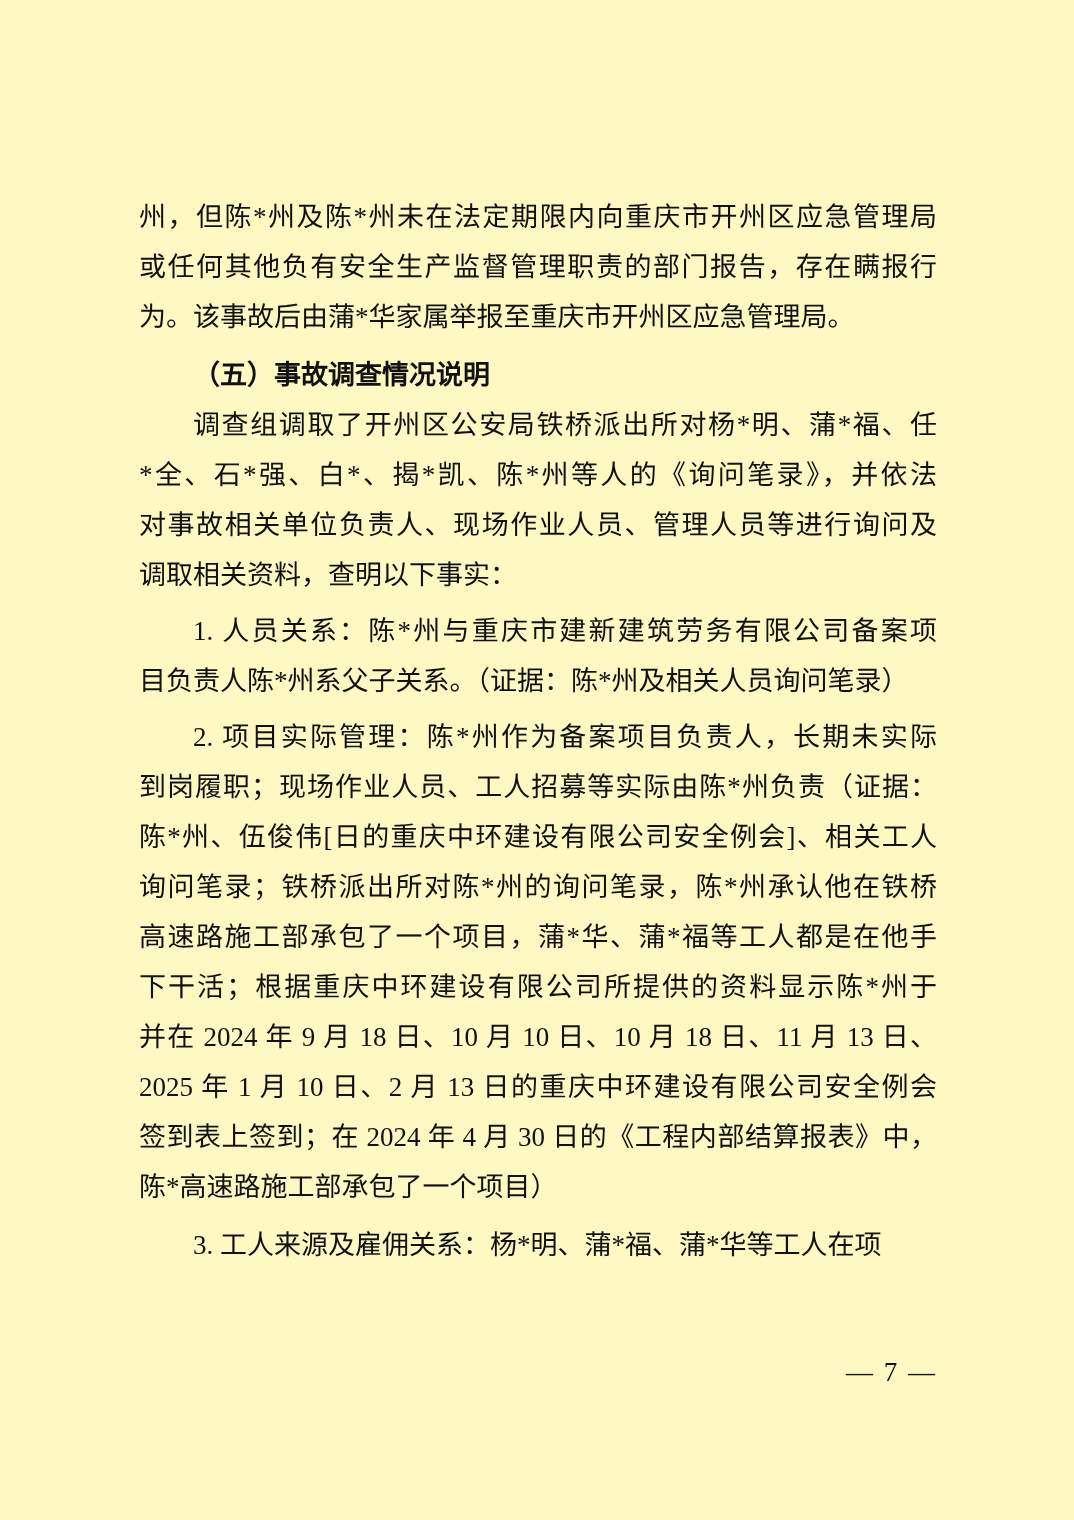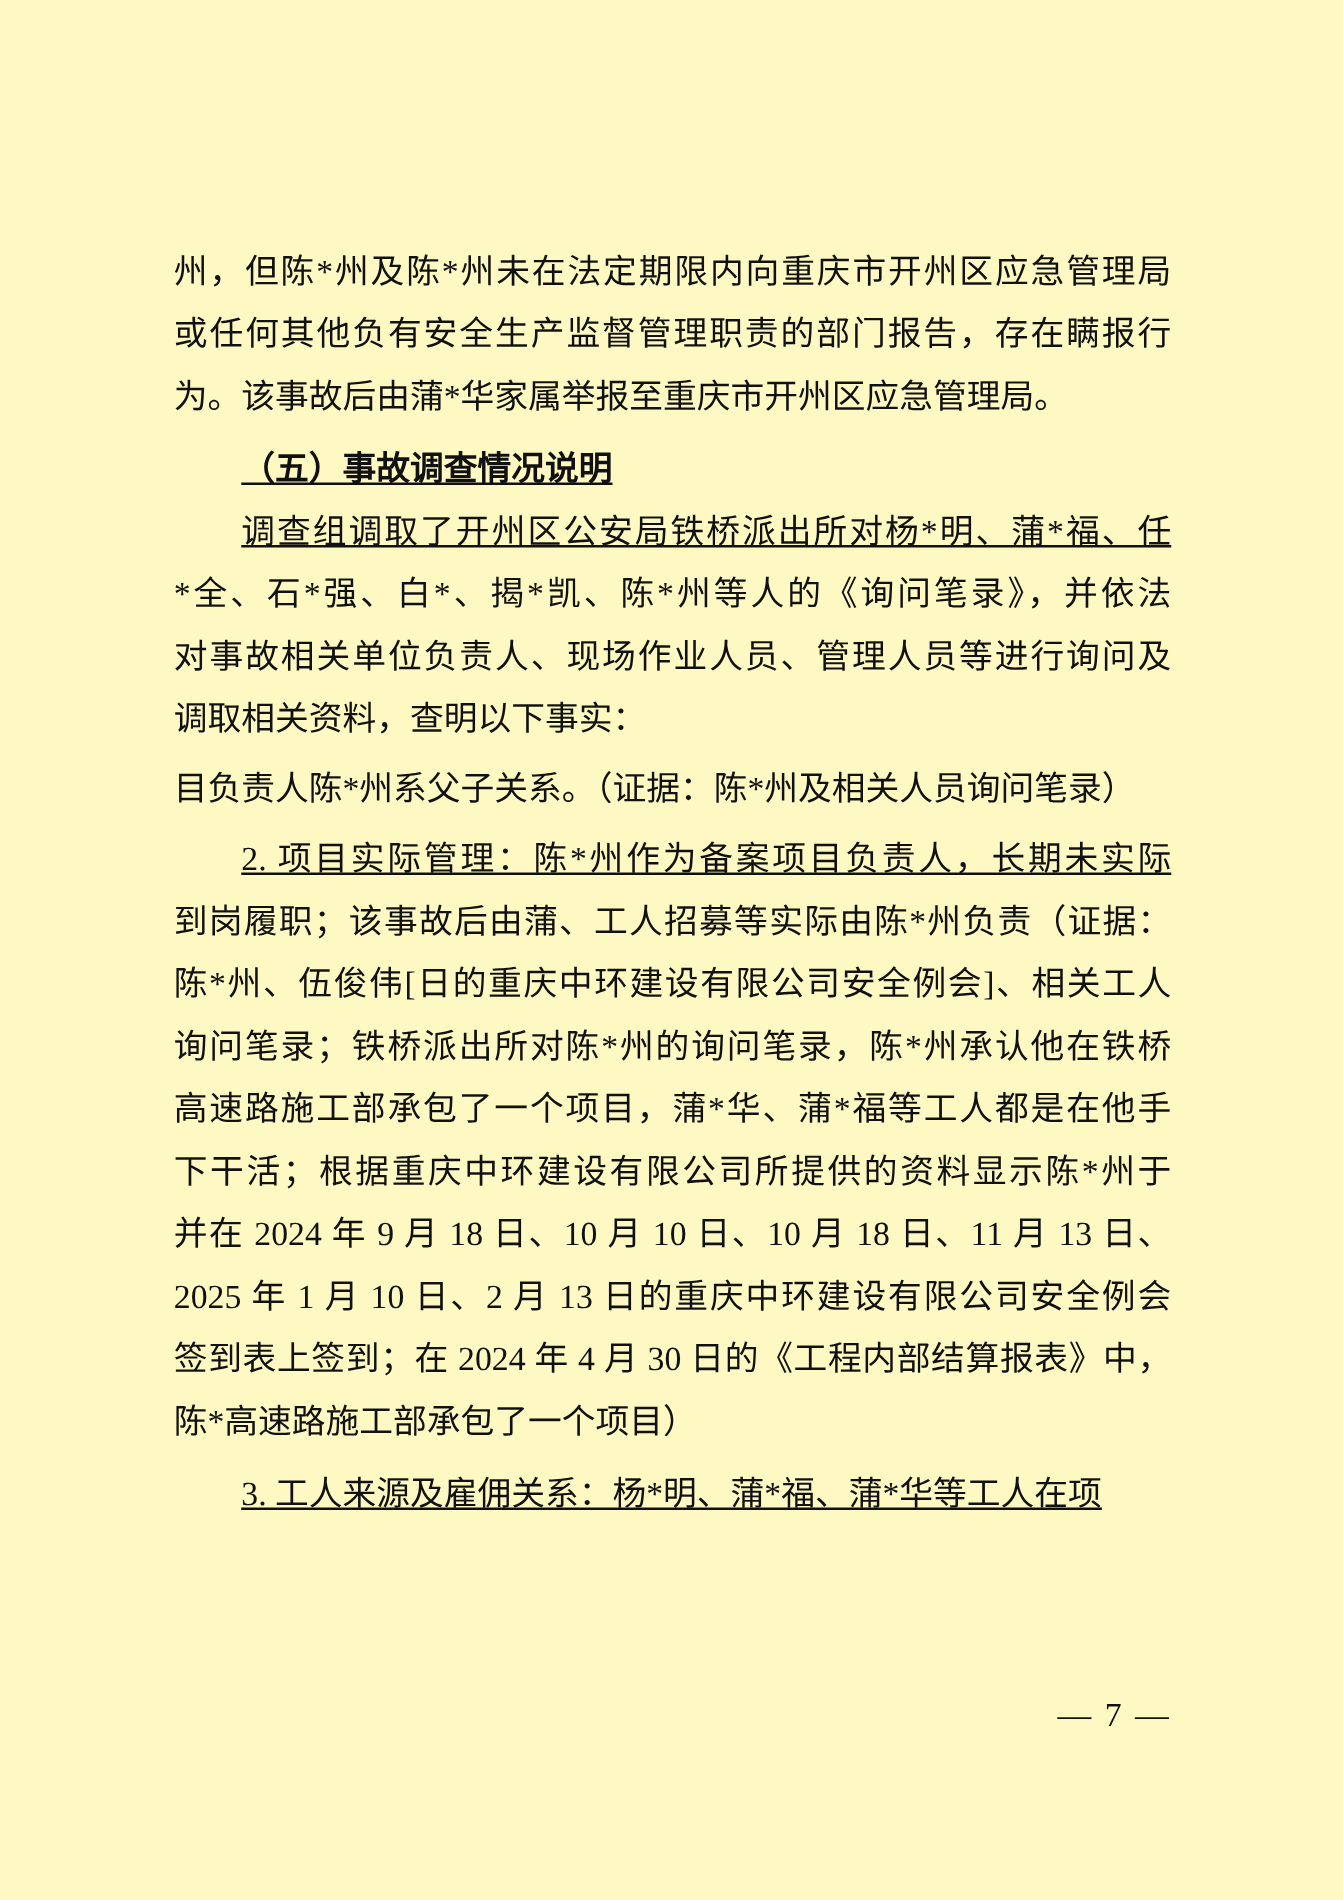--- a/index.html
+++ b/index.html
@@ -36,21 +36,20 @@
     text-align: justify;
     text-align-last: justify;
     overflow: visible;
   }
   .line.last {
     text-align: center;
     text-align-last: left;
   }
   .line.indent {
     padding-left: 54px;
-    text-decoration: underline;
   }
   .page-number {
     position: absolute;
     top: 1352px;
     right: 137px;
     font-size: 27px;
     line-height: 40px;
     letter-spacing: 2px;
     color: #111111;
   }
@@ -68,25 +67,26 @@
       <div class="para heading spaced-md">
         <div class="line last indent">（五）事故调查情况说明</div>
       </div>
       <div class="para body">
         <div class="line indent">调查组调取了开州区公安局铁桥派出所对杨*明、蒲*福、任</div>
         <div class="line">*全、石*强、白*、揭*凯、陈*州等人的《询问笔录》，并依法</div>
         <div class="line">对事故相关单位负责人、现场作业人员、管理人员等进行询问及</div>
         <div class="line last">调取相关资料，查明以下事实：</div>
       </div>
       <div class="para body spaced-sm">
+        <div class="line indent">1. 人员关系：陈*州与重庆市建新建筑劳务有限公司备案项</div>
         <div class="line last">目负责人陈*州系父子关系。（证据：陈*州及相关人员询问笔录）</div>
       </div>
       <div class="para body spaced-sm">
         <div class="line indent">2. 项目实际管理：陈*州作为备案项目负责人，长期未实际</div>
-        <div class="line">到岗履职；该事故后由蒲、工人招募等实际由陈*州负责（证据：</div>
+        <div class="line">到岗履职；现场作业人员、工人招募等实际由陈*州负责（证据：</div>
         <div class="line">陈*州、伍俊伟[日的重庆中环建设有限公司安全例会]、相关工人</div>
         <div class="line">询问笔录；铁桥派出所对陈*州的询问笔录，陈*州承认他在铁桥</div>
         <div class="line">高速路施工部承包了一个项目，蒲*华、蒲*福等工人都是在他手</div>
         <div class="line">下干活；根据重庆中环建设有限公司所提供的资料显示陈*州于</div>
         <div class="line">并在 2024 年 9 月 18 日、10 月 10 日、10 月 18 日、11 月 13 日、</div>
         <div class="line">2025 年 1 月 10 日、2 月 13 日的重庆中环建设有限公司安全例会</div>
         <div class="line">签到表上签到；在 2024 年 4 月 30 日的《工程内部结算报表》中，</div>
         <div class="line last">陈*高速路施工部承包了一个项目）</div>
       </div>
       <div class="para body spaced-md">

